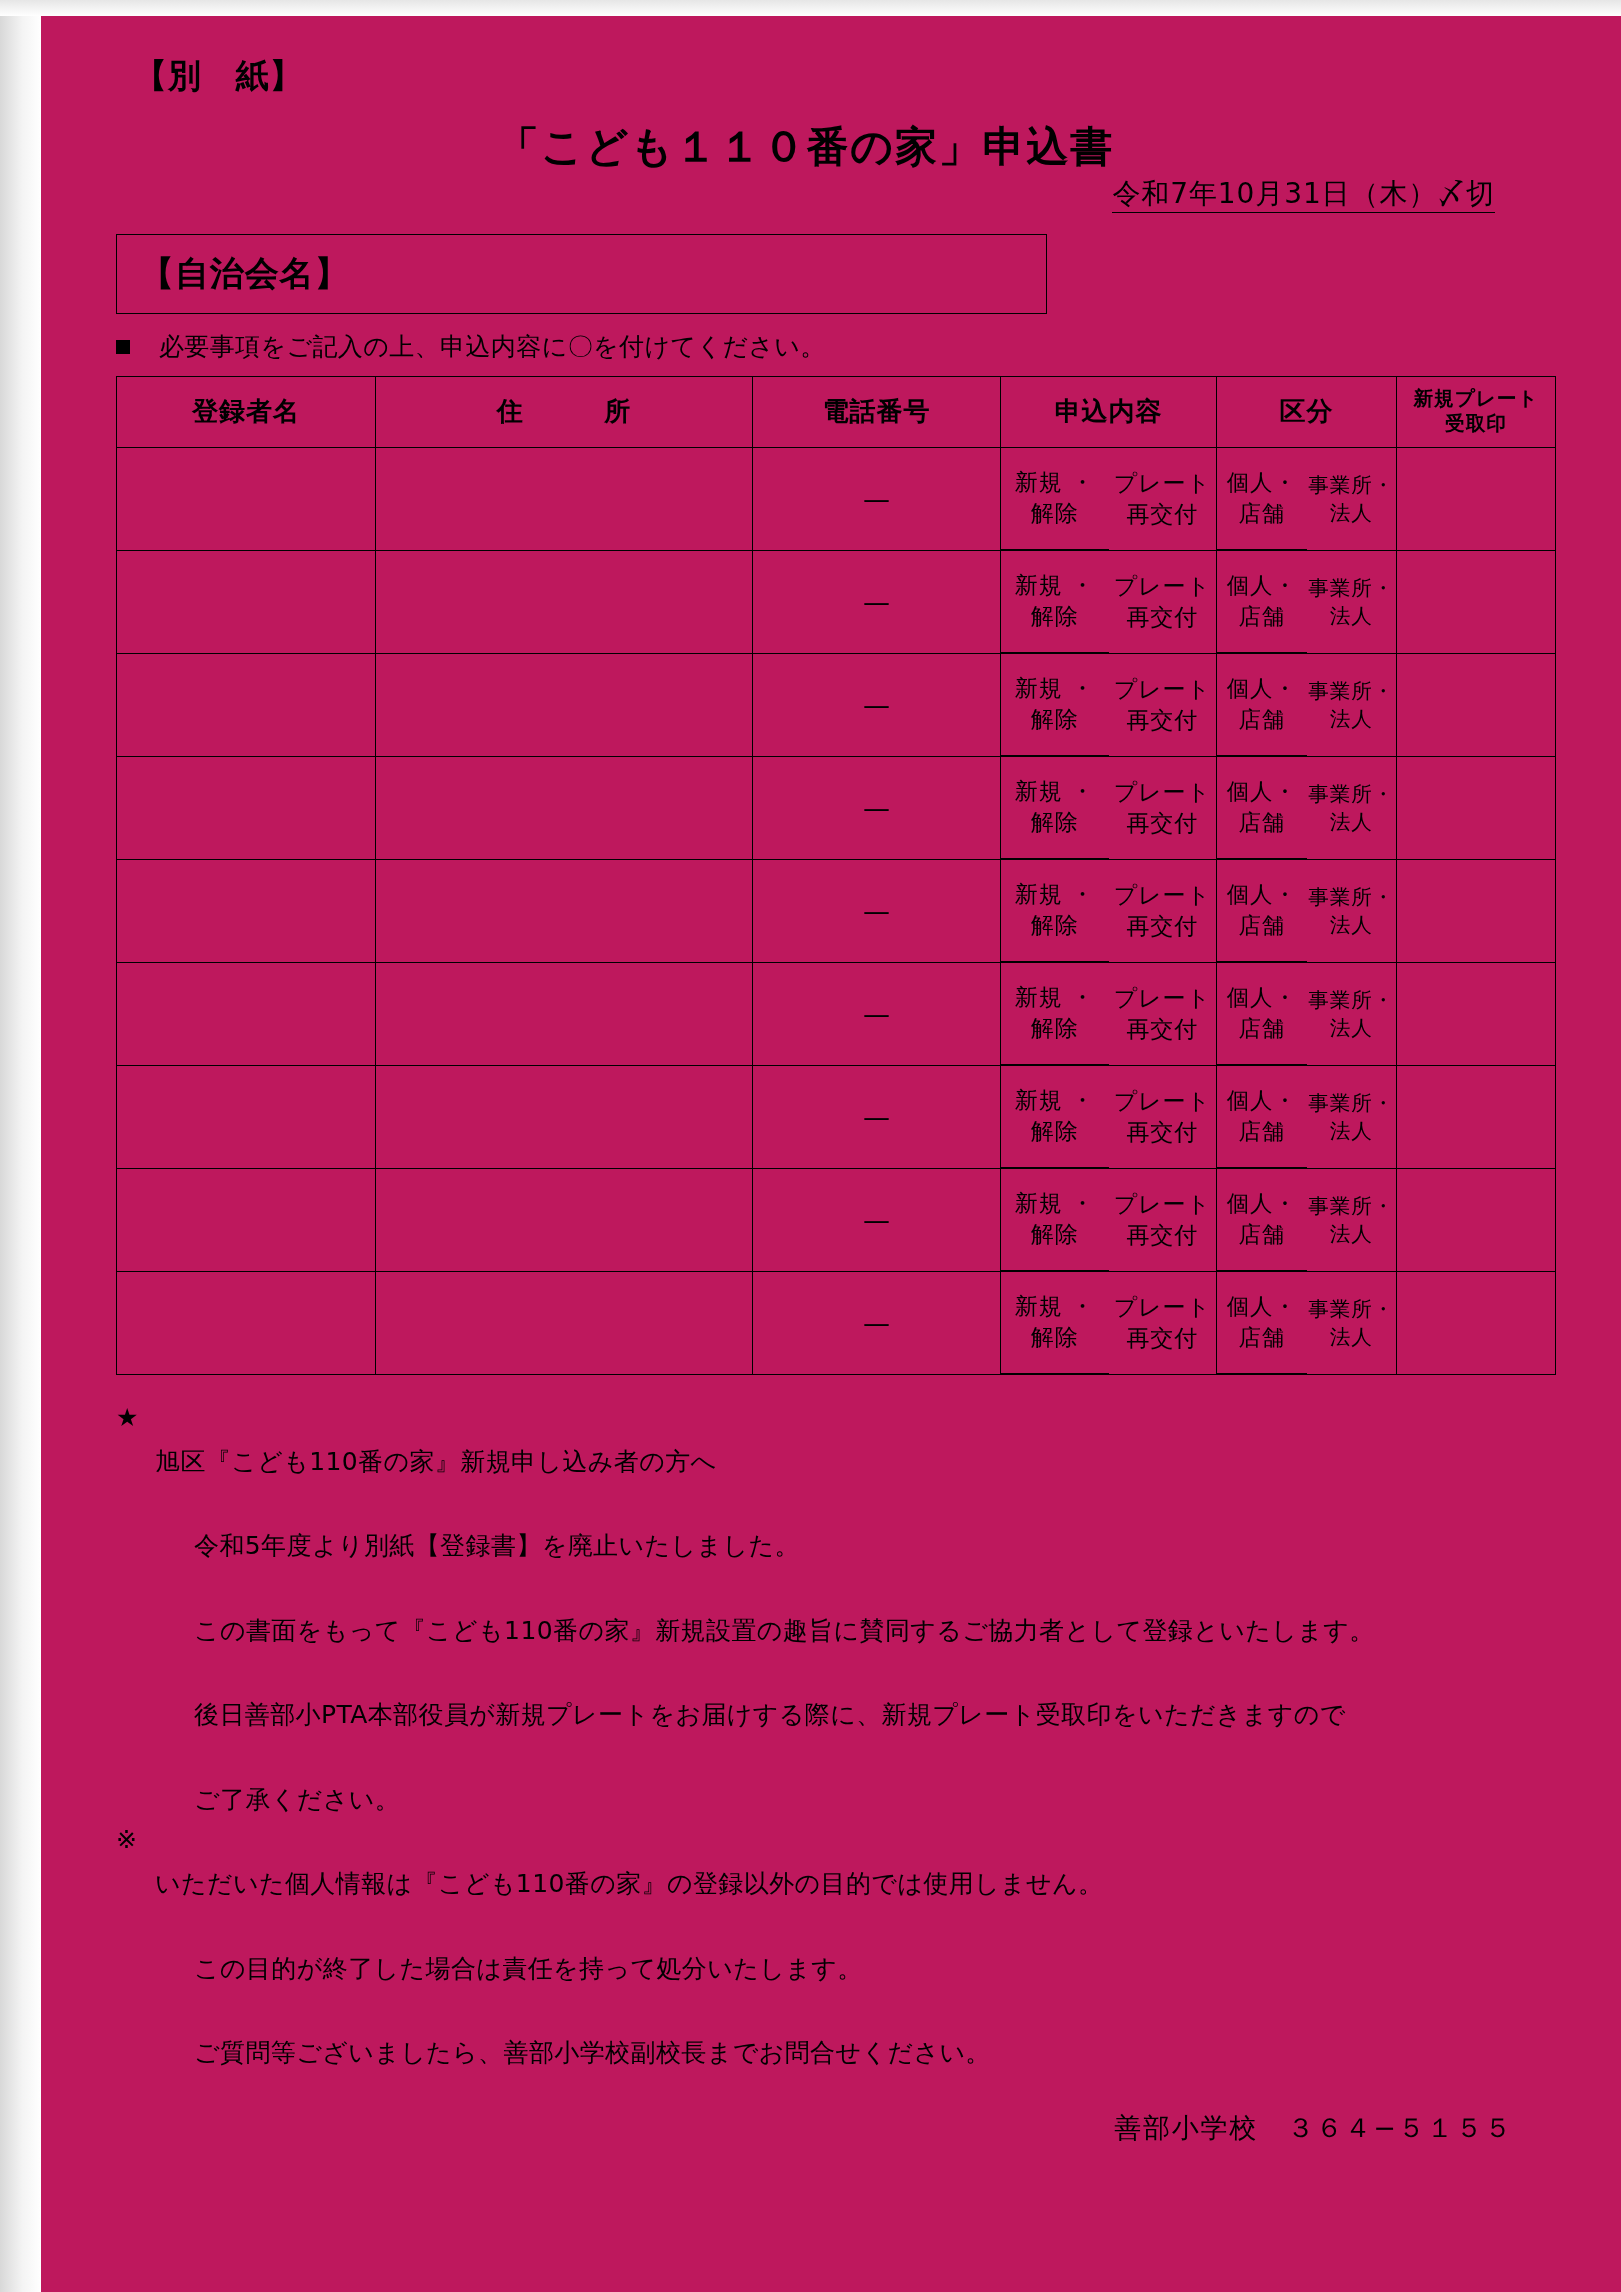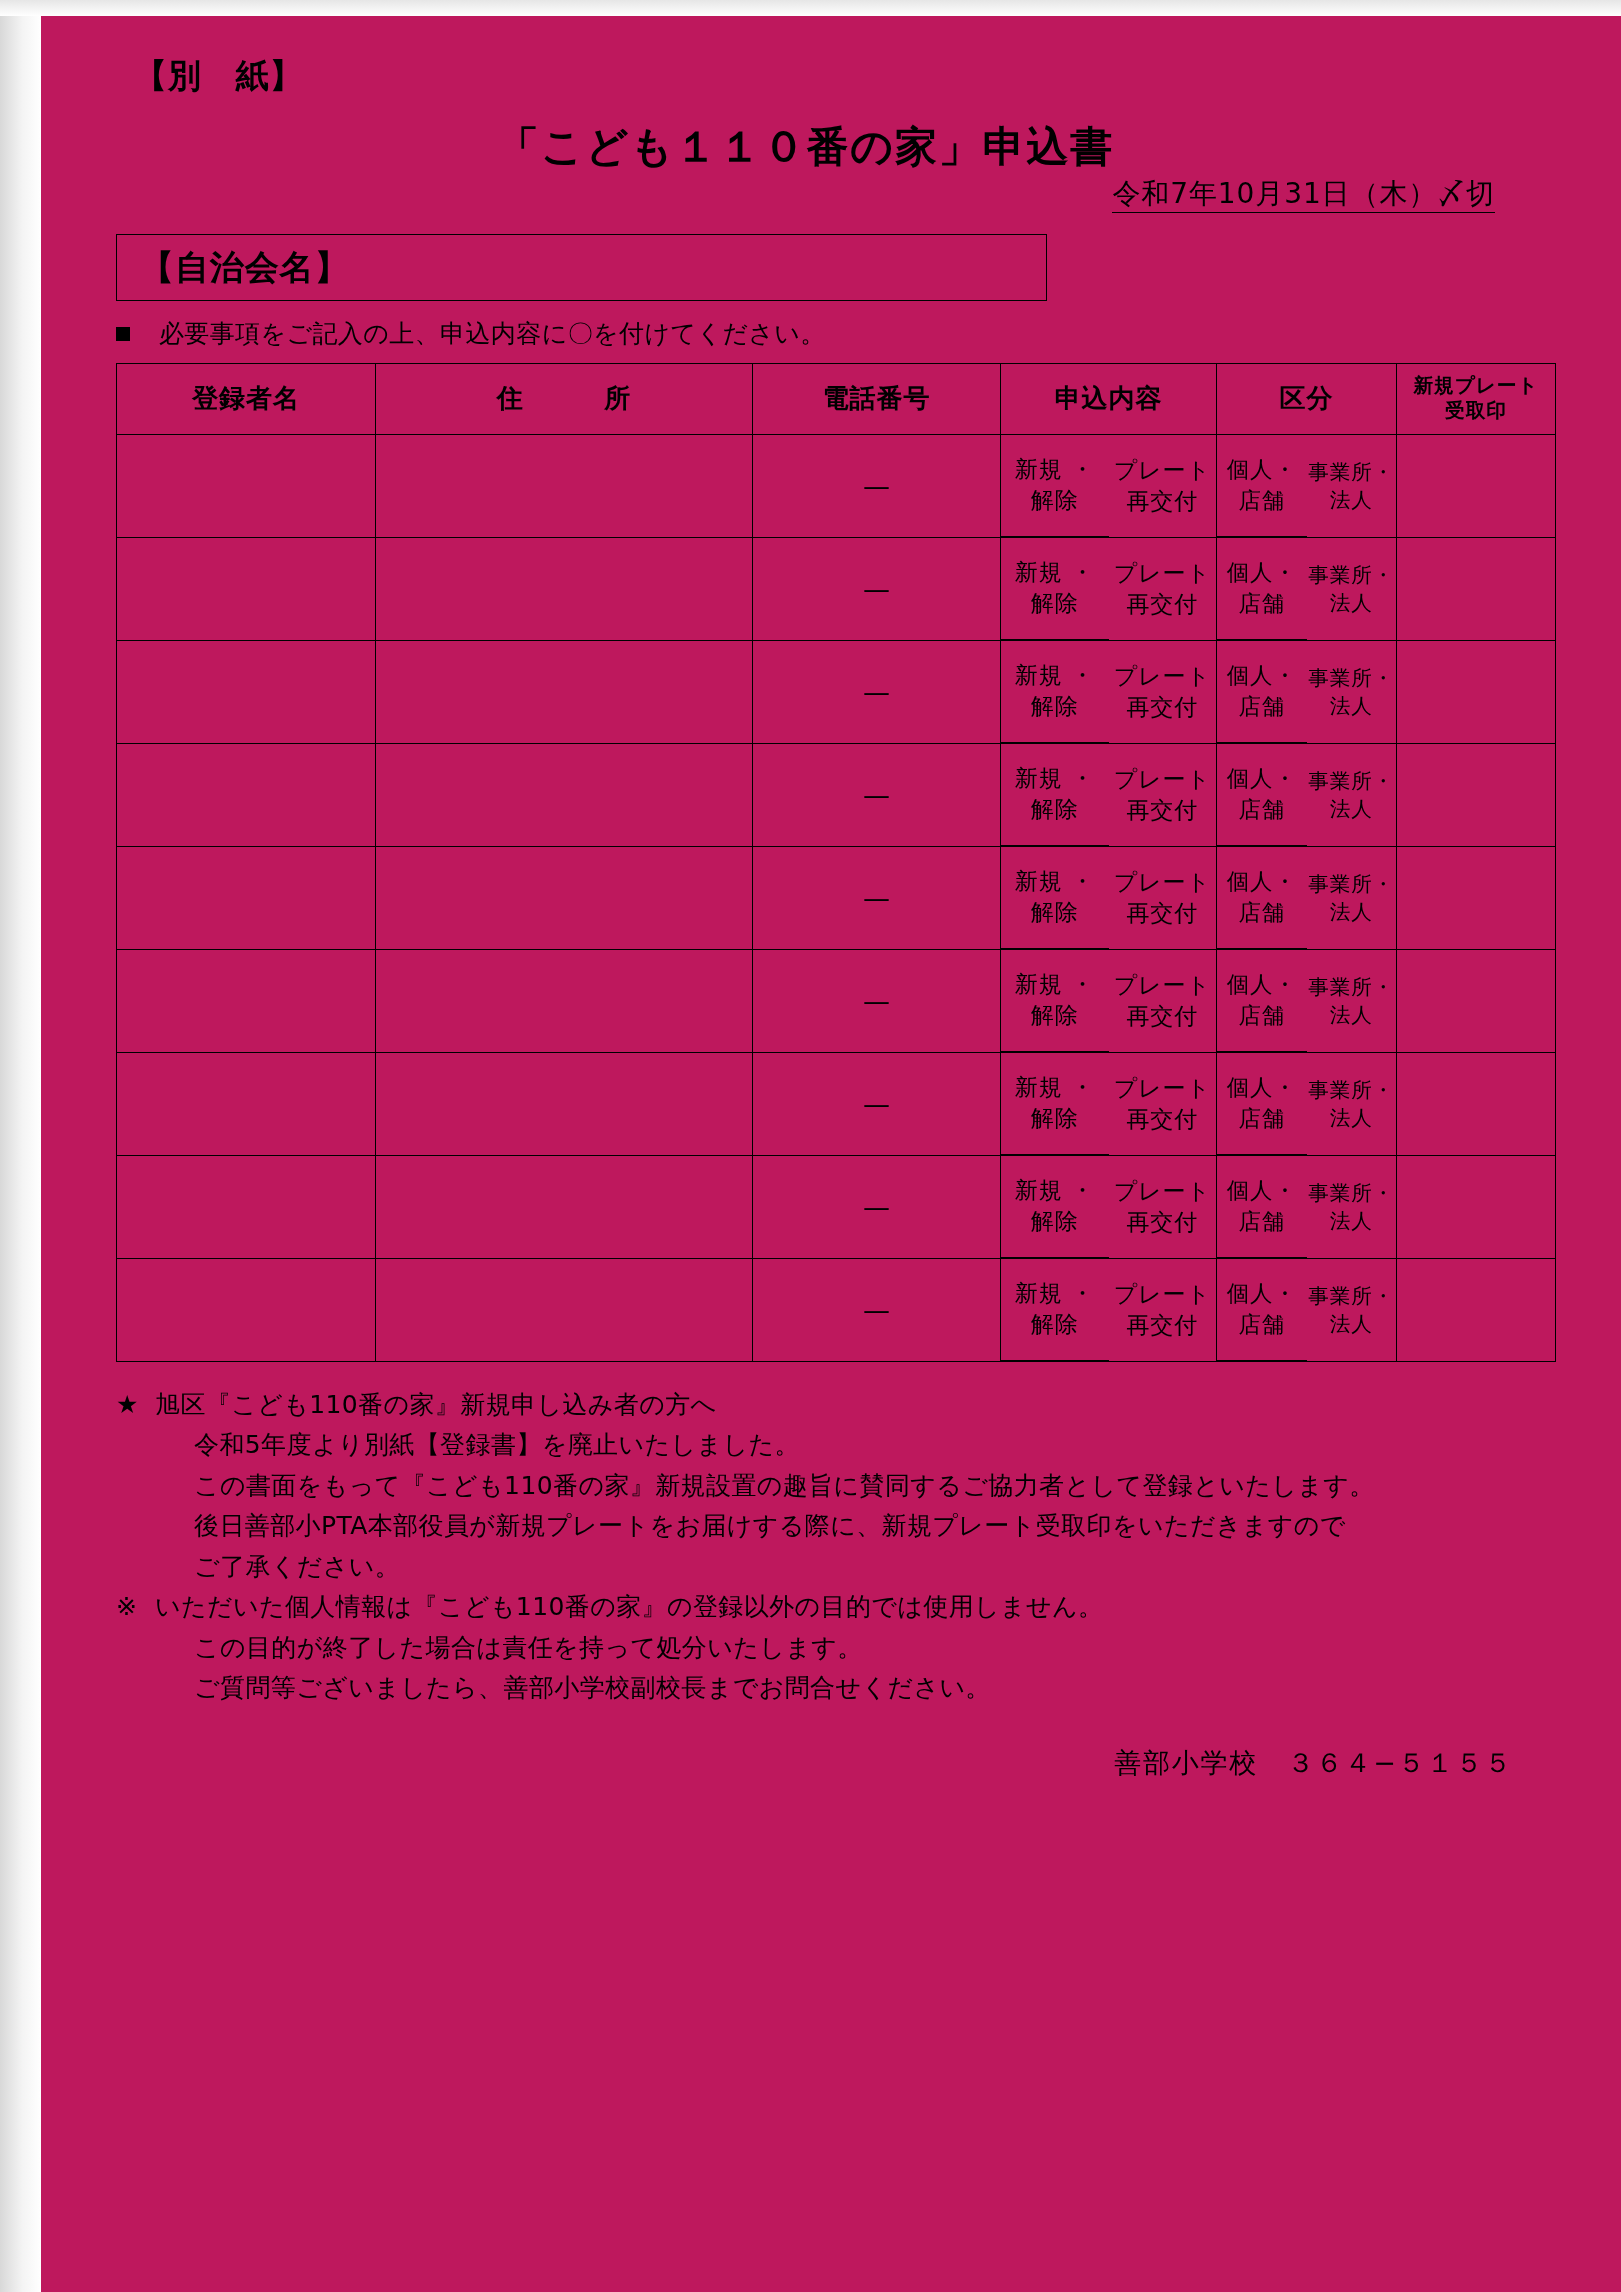--- a/index.html
+++ b/index.html
@@ -65,21 +65,21 @@
   .deadline {
     font-size: 28px;
     border-bottom: 1.8px solid #000;
     padding-bottom: 2.7px;
     letter-spacing: 0.9px;
   }
 
   .assoc-box {
     margin-top: 21.5px;
     width: 931px;
-    height: 67px;
+    height: 80px;
     border: 1.8px solid #000;
     display: flex;
     align-items: center;
     padding-left: 23px;
     box-sizing: border-box;
   }
   .assoc-label {
     font-size: 34px;
     font-weight: 600;
     letter-spacing: 0.9px;
@@ -156,21 +156,21 @@
   .kubun .stack > div:nth-child(2) { font-size: 20.6px; text-align: center; }
 
   .footnotes {
     margin-top: 23px;
     font-size: 25px;
     line-height: 1.62;
     letter-spacing: 0.4px;
   }
   .fn-row { display: flex; }
   .fn-mark { width: 39px; flex: none; }
-  .fn-text { flex: 1; }
+  .fn-text { flex: 1; margin-top: 44px; }
   .fn-indent { padding-left: 39px; }
 
   .school-tel {
     margin-top: 36px;
     text-align: right;
     font-size: 27px;
     letter-spacing: 1.8px;
     padding-right: 36px;
   }
 </style>

